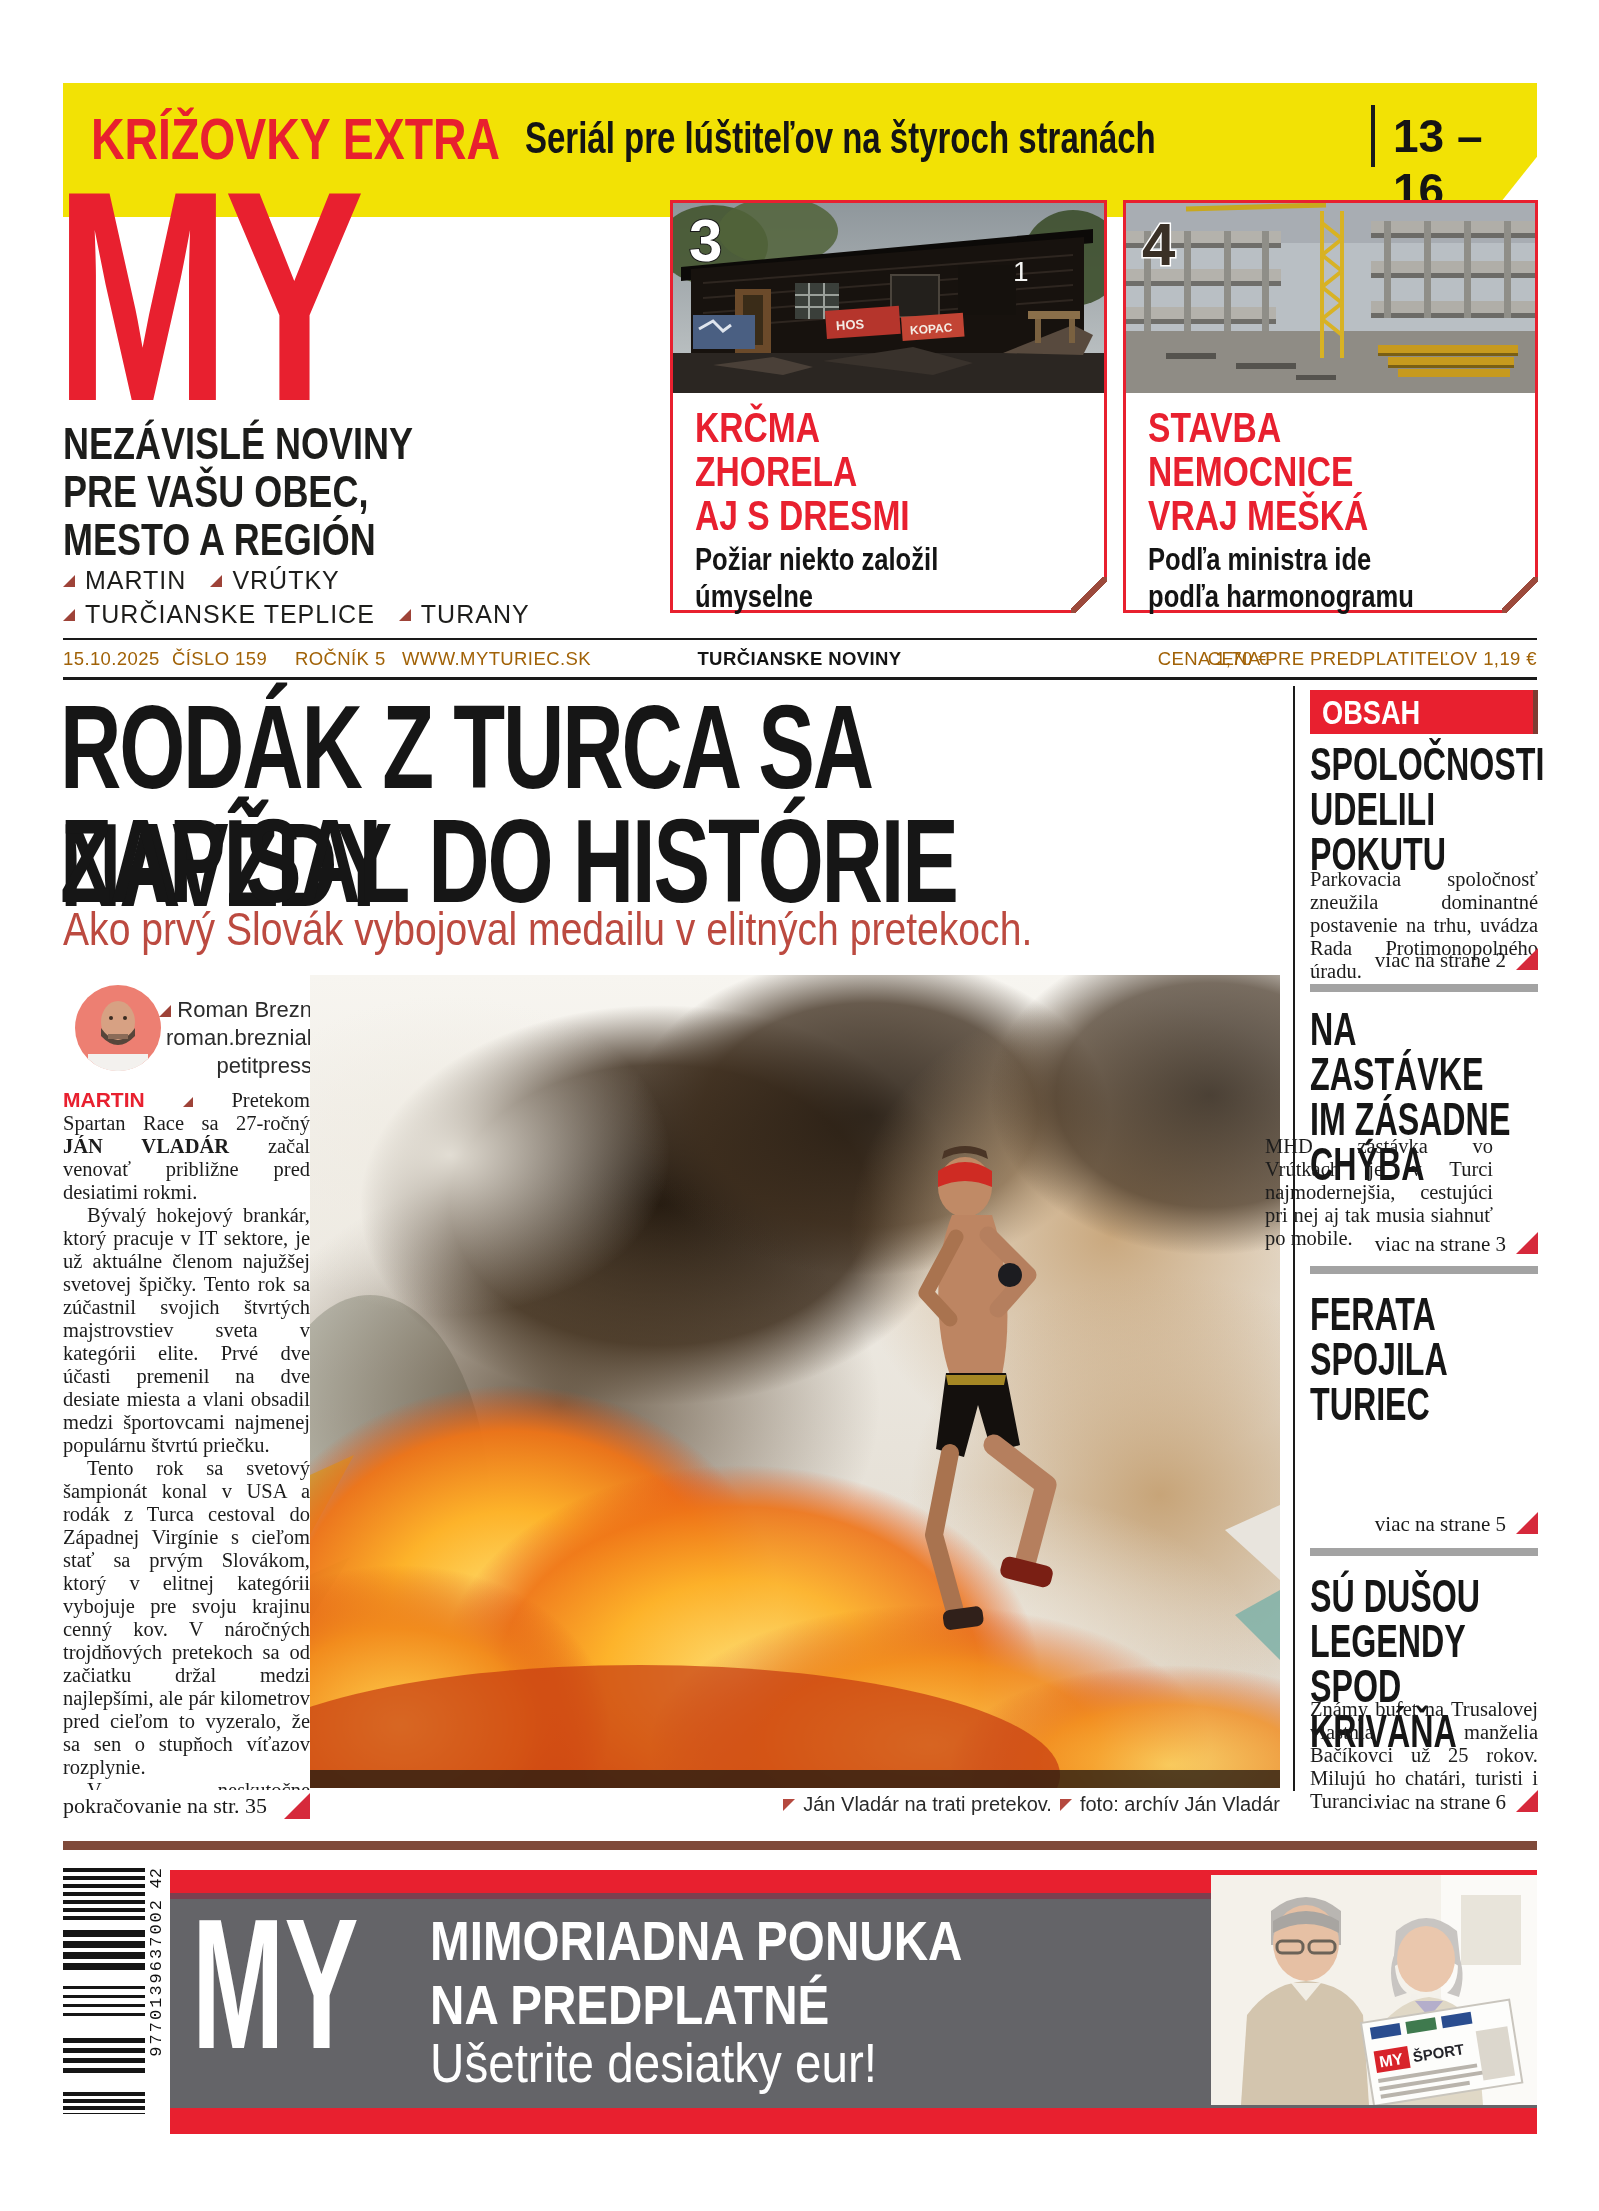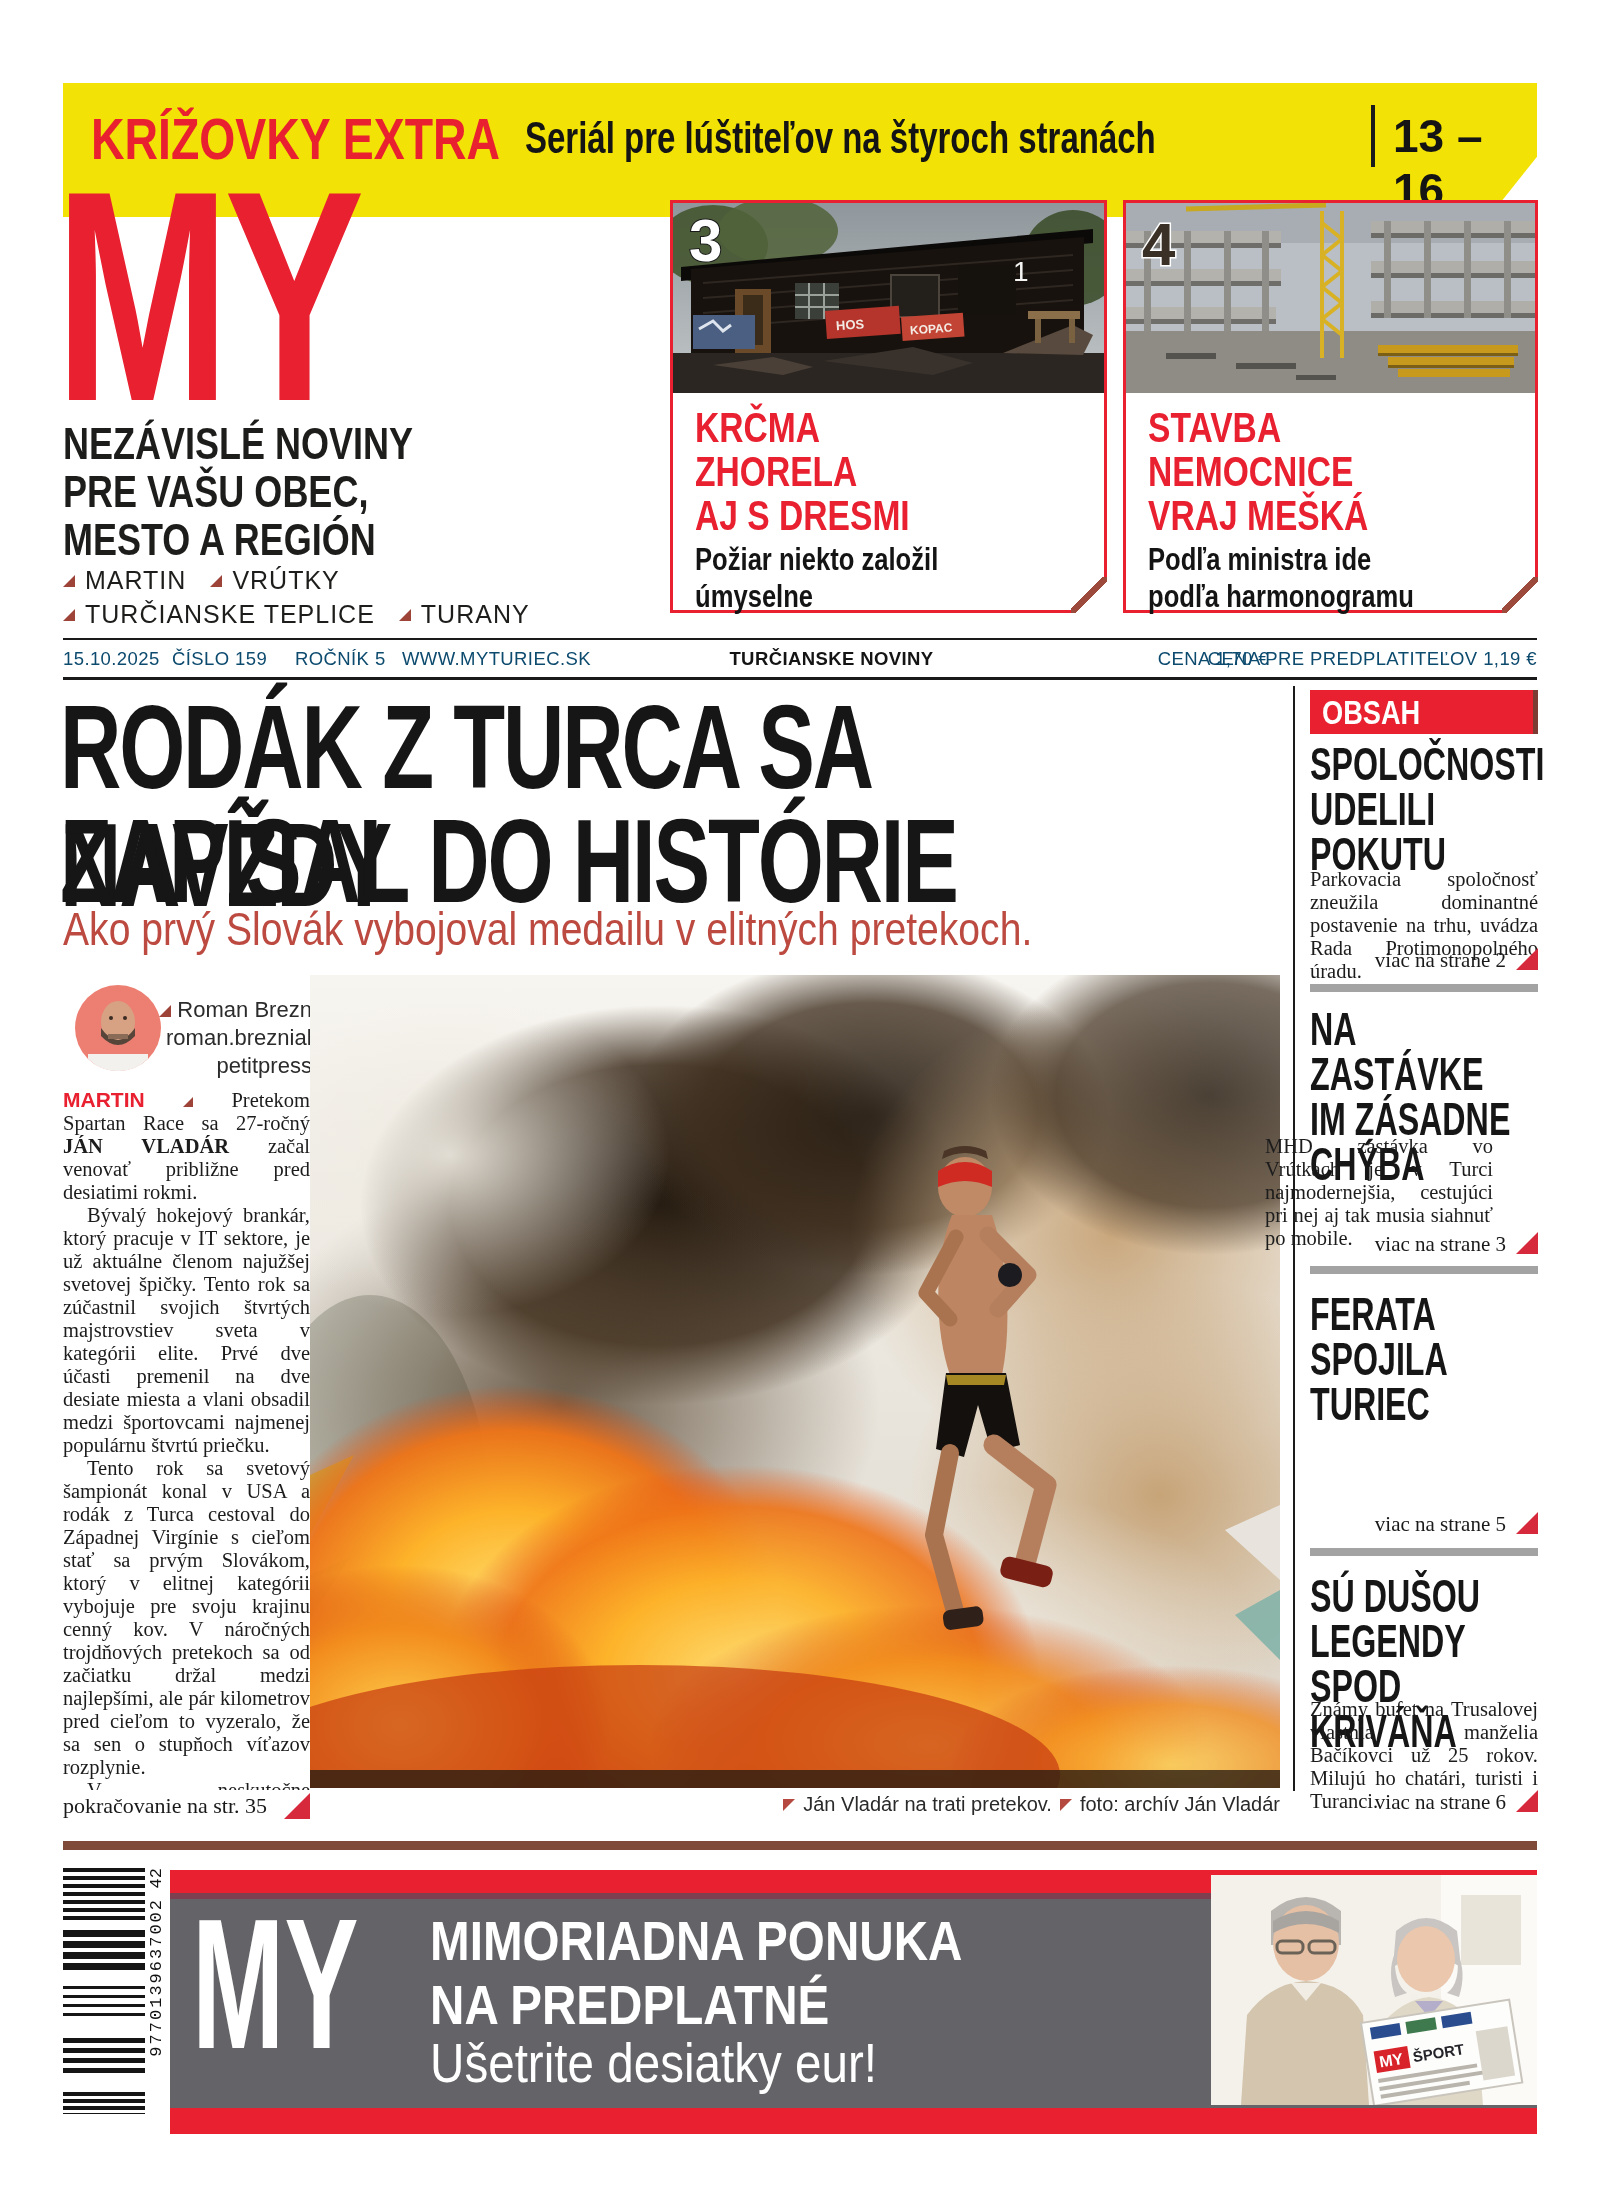--- a/index.html
+++ b/index.html
@@ -18,21 +18,21 @@
   .tri{width:0;height:0;display:inline-block;}
   .tri-br{border-left:22px solid transparent;border-bottom:22px solid #d6293b;}
   .tri-sm{border-left:12px solid transparent;border-bottom:12px solid #9e4338;}
   .tri-cap{border-right:12px solid transparent;border-top:12px solid #b5493f;}
   
   #banner{left:63px;top:83px;width:1474px;height:134px;background:#f2e205;
           clip-path:polygon(0 0,100% 0,100% 55%,calc(100% - 48px) 100%,0 100%);}
   .teaser{border:3px solid #e8202f;background:#fff;box-sizing:border-box;}
   .notch{position:absolute;right:-3px;bottom:-3px;width:36px;height:36px;
          background:linear-gradient(to bottom right,rgba(0,0,0,0) 44%,#9c4a3c 44% 56%,#ffffff 56%);}
-  .dl{font-size:18.5px;letter-spacing:.4px;color:#0c4a6e;}
+  .dl{font-size:18.5px;letter-spacing:.4px;color:#a16207;}
   .bodytxt{font-family:"Liberation Serif",serif;font-size:20.5px;line-height:23px;
            text-align:justify;color:#1c1c1c;}
   .bodytxt p{margin:0;}
   .bodytxt p.ind{text-indent:24px;}
   .obsah-head{font-size:46px;line-height:45px;}
   .more-row{display:flex;justify-content:flex-end;align-items:flex-start;gap:10px;width:228px;}
   .more-txt{font-family:"Liberation Serif",serif;font-weight:400;font-size:21px;}
   .divider{height:8px;background:#a3a3a3;width:228px;}
   .barseg{left:0;width:82px;background:repeating-linear-gradient(to bottom,#151515 0 4px,#fff 4px 8px);}
 </style>
@@ -192,21 +192,21 @@
     <div class="abs cx80 preline" style="left:22px;top:338px;font-size:32px;font-weight:700;line-height:37px;color:#141414;">Podľa ministra ide
 podľa harmonogramu</div>
     <div class="notch"></div>
   </div>
 
   <div class="abs" style="left:63px;top:638px;width:1474px;height:2px;background:#1a1a1a;"></div>
   <div class="abs dl" style="left:63px;top:648px;">15.10.2025</div>
   <div class="abs dl" style="left:172px;top:648px;">ČÍSLO 159</div>
   <div class="abs dl" style="left:295px;top:648px;">ROČNÍK 5</div>
   <div class="abs dl" style="left:402px;top:648px;">WWW.MYTURIEC.SK</div>
-  <div class="abs dl" style="left:50%;top:648px;transform:translateX(-50%);font-weight:800;color:#141414;margin-left:32px;">TURČIANSKE NOVINY</div>
+  <div class="abs dl" style="left:50%;top:648px;transform:translateX(-50%);font-weight:800;color:#141414;">TURČIANSKE NOVINY</div>
   <div class="abs dl" style="right:330px;top:648px;">CENA 1,70 €</div>
   <div class="abs dl" style="right:62px;top:648px;">CENA PRE PREDPLATITEĽOV 1,19 €</div>
   <div class="abs" style="left:63px;top:677px;width:1474px;height:3px;background:#1a1a1a;"></div>
 
   <div class="abs hl cx72" style="left:60px;top:688px;font-size:118px;letter-spacing:-3px;line-height:1;">RODÁK Z TURCA SA NAVŽDY</div>
   <div class="abs hl cx72" style="left:60px;top:802px;font-size:118px;letter-spacing:-3px;line-height:1;">ZAPÍSAL DO HISTÓRIE</div>
   <div class="abs cx85" style="left:63px;top:902px;font-size:46px;color:#bc4a40;">Ako prvý Slovák vybojoval medailu v elitných pretekoch.</div>
 
   <svg class="abs" style="left:74px;top:984px;" width="88" height="88" viewBox="0 0 88 88">
     <defs>

